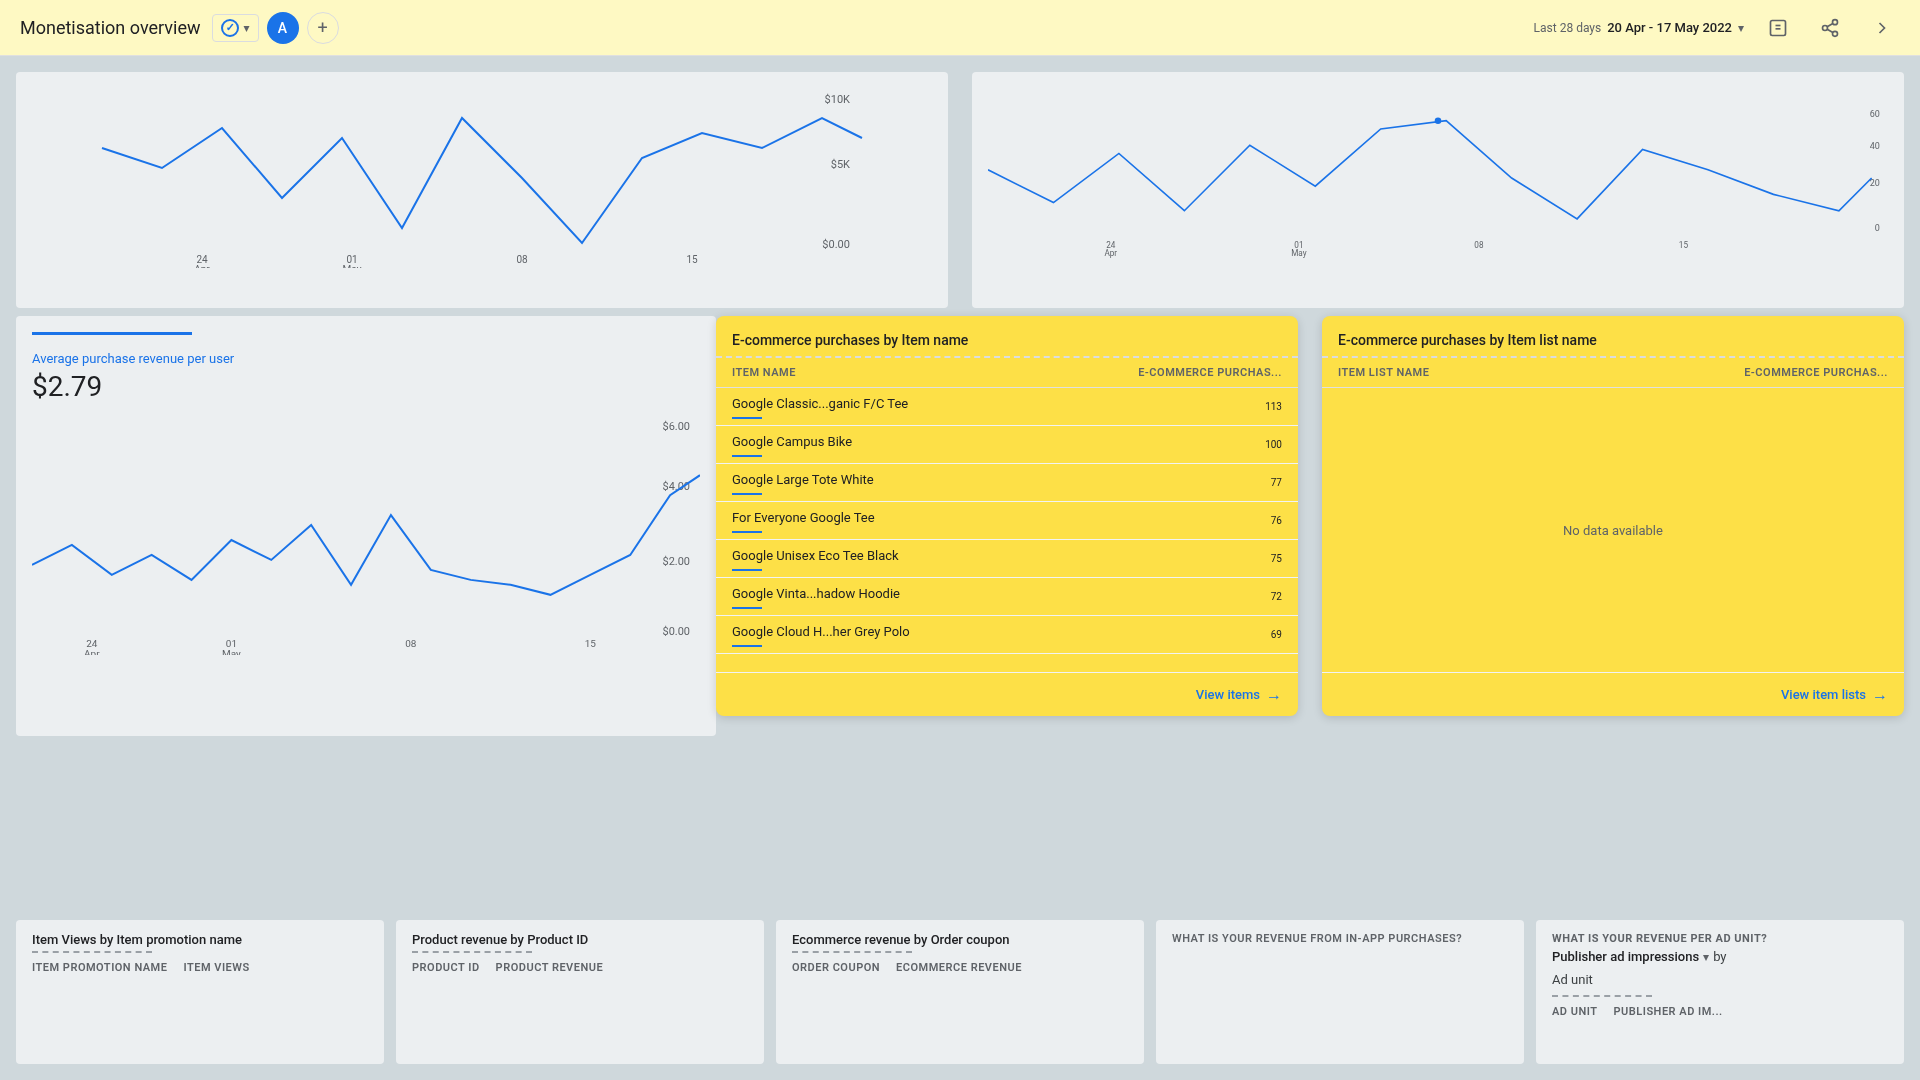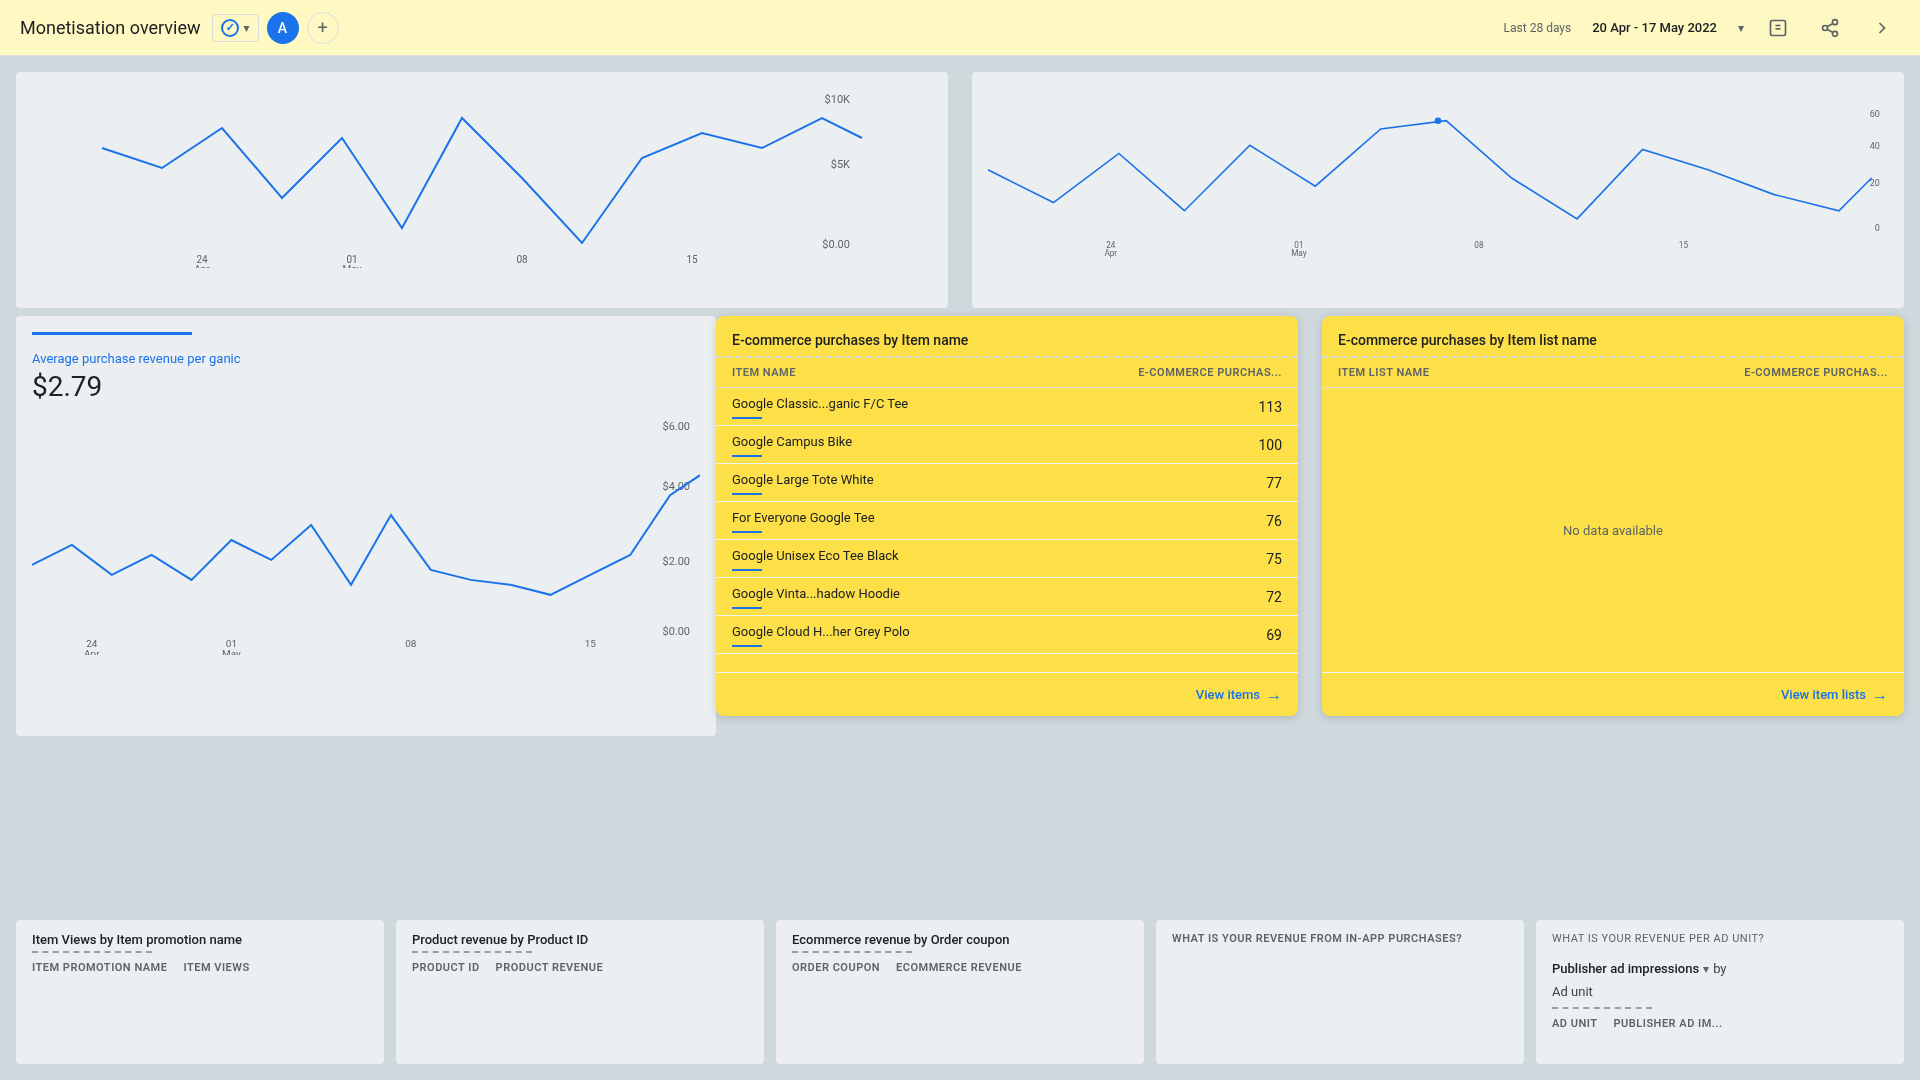--- a/index.html
+++ b/index.html
@@ -73,21 +73,21 @@
     }
     .header-right {
       margin-left: auto;
       display: flex;
       align-items: center;
       gap: 16px;
     }
     .date-range {
       display: flex;
       align-items: center;
-      gap: 21px;
+      gap: 6px;
       font-size: 13px;
       color: #3c4043;
     }
     .date-range-label {
       color: #5f6368;
       font-size: 12px;
     }
     .date-range-value {
       font-weight: 500;
       color: #202124;
@@ -244,21 +244,21 @@
     }
     .row-underline {
       position: absolute;
       bottom: 6px;
       left: 16px;
       width: 30px;
       height: 2px;
       background: #1a73e8;
     }
     .row-val {
-      font-size: 14px;
+      font-size: 10px;
       color: #202124;
       text-align: left;
     }
 
     .table-card-footer {
       padding: 12px 16px;
       display: flex;
       justify-content: flex-end;
       border-top: 1px solid #f1f3f4;
     }
@@ -406,21 +406,21 @@
         <text x="600" y="175" font-size="10" fill="#5f6368" text-anchor="middle">08</text>
         <text x="850" y="175" font-size="10" fill="#5f6368" text-anchor="middle">15</text>
       </svg>
     </div>
   </div>
 
   <div class="middle-section">
 
     <div class="left-chart-card">
       <div class="active-tab-line"></div>
-      <div class="left-chart-title">Average purchase revenue per ganic</div>
+      <div class="left-chart-title">Average purchase revenue per user</div>
       <div class="left-chart-value">$2.79</div>
       <svg class="chart-svg" height="240" viewBox="0 0 670 240">
 
         <text x="660" y="15" font-size="11" fill="#5f6368" text-anchor="end">$6.00</text>
         <text x="660" y="75" font-size="11" fill="#5f6368" text-anchor="end">$4.00</text>
         <text x="660" y="150" font-size="11" fill="#5f6368" text-anchor="end">$2.00</text>
         <text x="660" y="220" font-size="11" fill="#5f6368" text-anchor="end">$0.00</text>
 
         <polyline fill="none" stroke="#1a73e8" stroke-width="2" points="0,150 40,130 80,160 120,140 160,165 200,125 240,145 280,110 320,170 360,100 400,155 440,165 480,170 520,180 560,160 600,140 640,80 670,60"></polyline>
 
@@ -534,21 +534,21 @@
         <span class="bottom-col-header">ORDER COUPON</span>
         <span class="bottom-col-header">ECOMMERCE REVENUE</span>
       </div>
     </div>
 
     <div class="bottom-card">
       <div style="font-size:11px;font-weight:600;color:#5f6368;text-transform:uppercase;letter-spacing:0.5px;margin-bottom:8px;">WHAT IS YOUR REVENUE FROM IN-APP PURCHASES?</div>
     </div>
 
     <div class="bottom-card">
-      <div style="font-size:11px;font-weight:400;color:#5f6368;text-transform:uppercase;letter-spacing:0.5px;margin-bottom:16px;">WHAT IS YOUR REVENUE PER AD UNIT?</div>
+      <div style="font-size:11px;font-weight:700;color:#5f6368;text-transform:uppercase;letter-spacing:0.5px;margin-bottom:4px;">WHAT IS YOUR REVENUE PER AD UNIT?</div>
       <div style="display:flex;align-items:center;gap:4px;margin-bottom:8px;">
         <span style="font-size:13px;font-weight:500;color:#202124;">Publisher ad impressions</span>
         <span style="color:#5f6368;font-size:12px;">▾</span>
         <span style="font-size:13px;color:#3c4043;"> by</span>
       </div>
       <div style="font-size:13px;color:#3c4043;margin-bottom:8px;">Ad unit</div>
       <div style="height:1px;border-bottom:2px dashed #9aa0a6;margin-bottom:8px;width:100px;"></div>
       <div class="bottom-card-cols">
         <span class="bottom-col-header">AD UNIT</span>
         <span class="bottom-col-header">PUBLISHER AD IM...</span>

